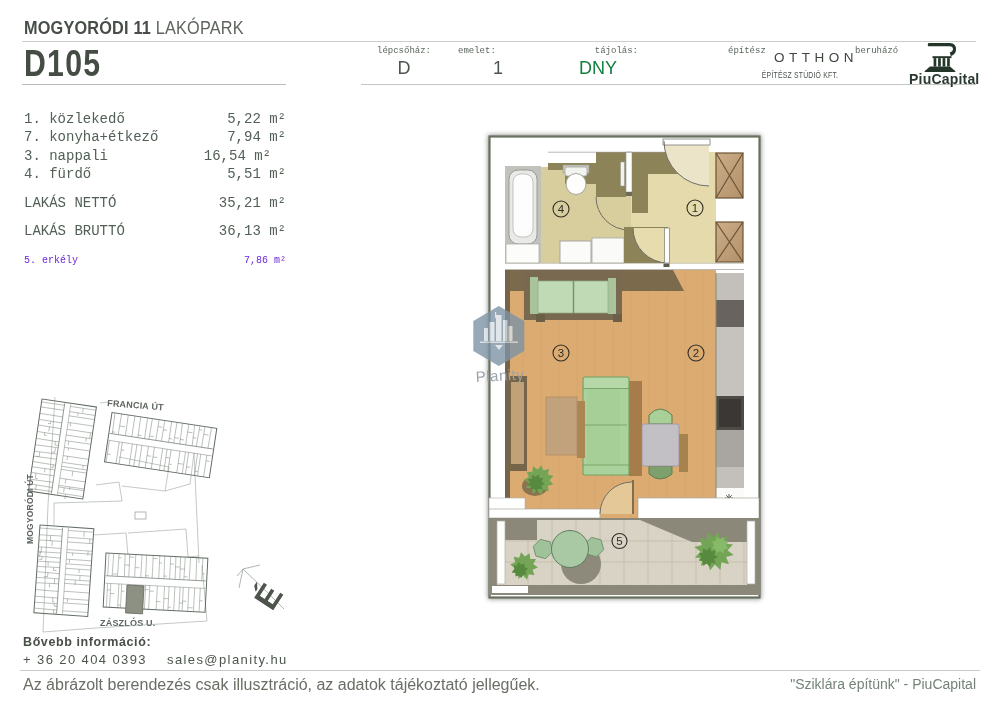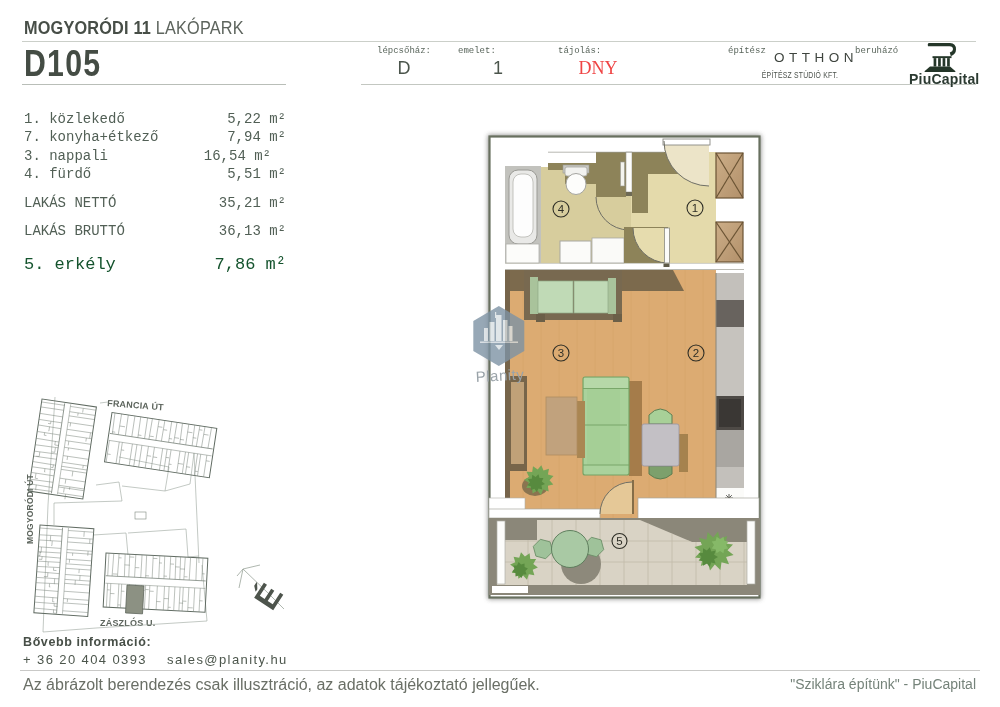--- a/index.html
+++ b/index.html
@@ -23,22 +23,22 @@
 <div class="abs" style="left:22px;top:84px;width:264px;height:1px;background:#b9beb8;"></div>
 
 <div class="abs" style="left:361px;top:84px;width:615px;height:1px;background:#c3c7c1;"></div>
 
 <div class="abs mono" style="left:364px;top:46px;width:80px;text-align:center;font-size:9px;color:#5a665c;">lépcsőház:</div>
 <div class="abs" style="left:364px;top:58px;width:80px;text-align:center;font-size:18px;color:#4b554c;">D</div>
 
 <div class="abs mono" style="left:458px;top:46px;width:80px;text-align:left;font-size:9px;color:#5a665c;">emelet:</div>
 <div class="abs" style="left:458px;top:58px;width:80px;text-align:center;font-size:18px;color:#4b554c;">1</div>
 
-<div class="abs mono" style="left:558px;top:46px;width:80px;text-align:left;font-size:9px;color:#5a665c;">tájolás:</div>
-<div class="abs" style="left:558px;top:58px;width:80px;text-align:center;font-size:18px;color:#ef4444;font-family:Liberation Serif, serif;">DNY</div>
+<div class="abs mono" style="left:558px;top:46px;width:80px;text-align:right;font-size:9px;color:#5a665c;">tájolás:</div>
+<div class="abs" style="left:558px;top:58px;width:80px;text-align:center;font-size:18px;color:#15803d;">DNY</div>
 
 <div class="abs mono" style="left:712px;top:46px;font-size:9px;color:#5a665c;margin-left:16px;">építész</div>
 
 <div class="abs" style="left:758px;top:50px;width:84px;text-align:center;font-size:13.5px;color:#3e443e;letter-spacing:4.5px;margin-left:16px;">OTTHON</div>
 <div class="abs" style="left:741px;top:69px;width:118px;text-align:center;font-size:9.5px;color:#4c524c;transform:scaleX(0.72);letter-spacing:0.3px;">ÉPÍTÉSZ STÚDIÓ KFT.</div>
 
 <div class="abs mono" style="left:855px;top:46px;font-size:9px;color:#5a665c;">beruházó</div>
 
 <svg class="abs" style="left:920px;top:40px;" width="40" height="32" viewBox="0 0 40 32">
   <g fill="#243629">
@@ -62,21 +62,21 @@
 
   <div style="position:relative;height:18.3px;"><span>3. nappali</span><span style="position:absolute;right:15px;">16,54 m²</span></div>
 
   <div style="position:relative;height:18.3px;"><span>4. fürdő</span><span style="position:absolute;right:0;">5,51 m²</span></div>
 </div>
 
 <div class="abs mono" style="left:24px;top:195px;width:262px;font-size:14px;color:#515f55;"><span>LAKÁS NETTÓ</span><span style="position:absolute;right:0;">35,21 m²</span></div>
 
 <div class="abs mono" style="left:24px;top:223px;width:262px;font-size:14px;color:#515f55;"><span>LAKÁS BRUTTÓ</span><span style="position:absolute;right:0;">36,13 m²</span></div>
 
-<div class="abs mono" style="left:24px;top:255px;width:262px;font-size:17px;color:#14532d;"><span>5. erkély</span><span style="position:absolute;right:0;">7,86 m²</span></div>
+<div class="abs mono" style="left:24px;top:255px;width:262px;font-size:10px;color:#6d28d9;"><span>5. erkély</span><span style="position:absolute;right:0;">7,86 m²</span></div>
 
 <svg class="abs" style="left:0px;top:385px;" width="310" height="250" viewBox="0 0 310 250" id="sitemap">
 
 <text x="107" y="21" transform="rotate(4.5 107 21)" font-family="Liberation Sans" font-size="9" font-weight="bold" fill="#5d655d" letter-spacing="0.2">FRANCIA ÚT</text>
 
 <text x="0" y="0" transform="translate(33,159) rotate(-90)" font-family="Liberation Sans" font-size="8.5" font-weight="bold" fill="#5d655d" letter-spacing="0.2">MOGYORÓDI ÚT</text>
 
 <text x="100" y="241" font-family="Liberation Sans" font-size="9" font-weight="bold" fill="#5d655d" letter-spacing="0.2">ZÁSZLÓS U.</text>
 
 <g stroke="#9aa49c" stroke-width="0.6" fill="none">

